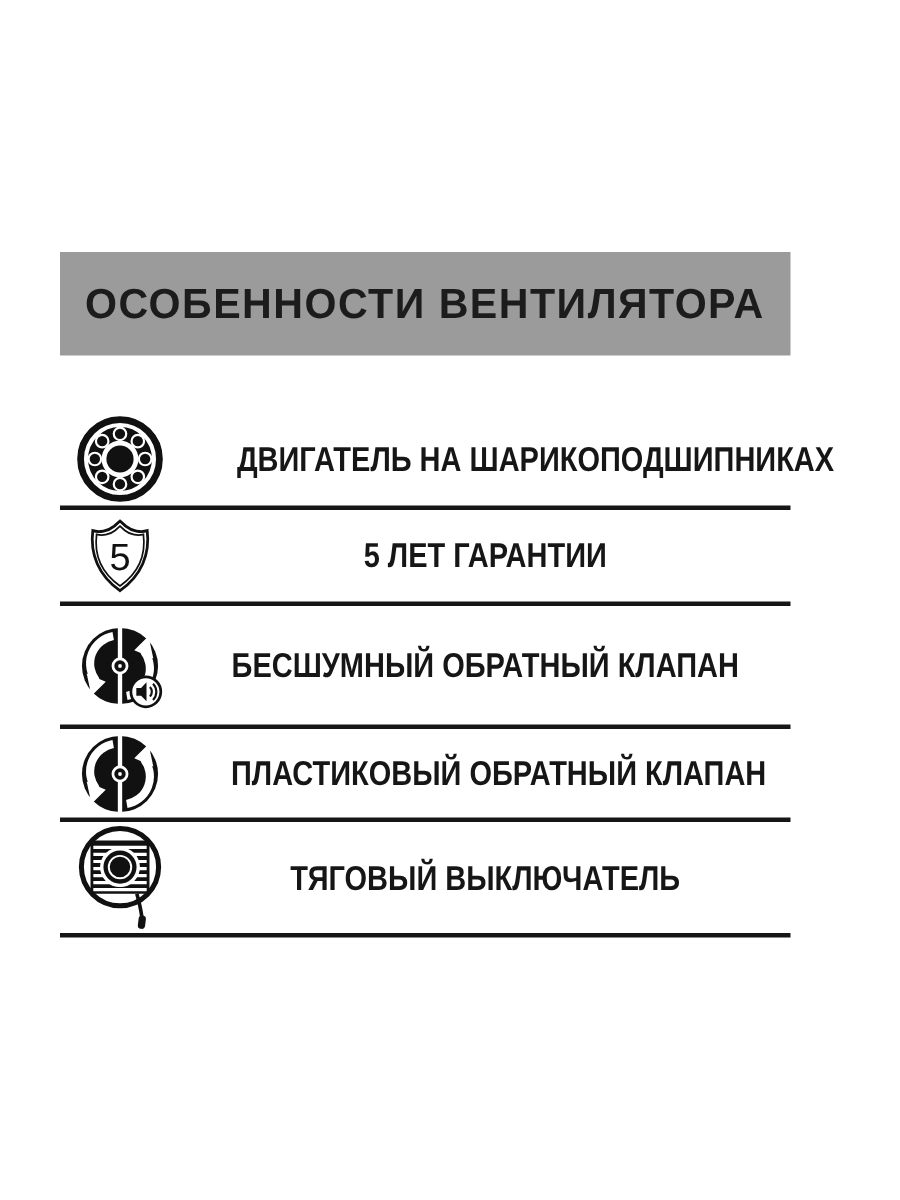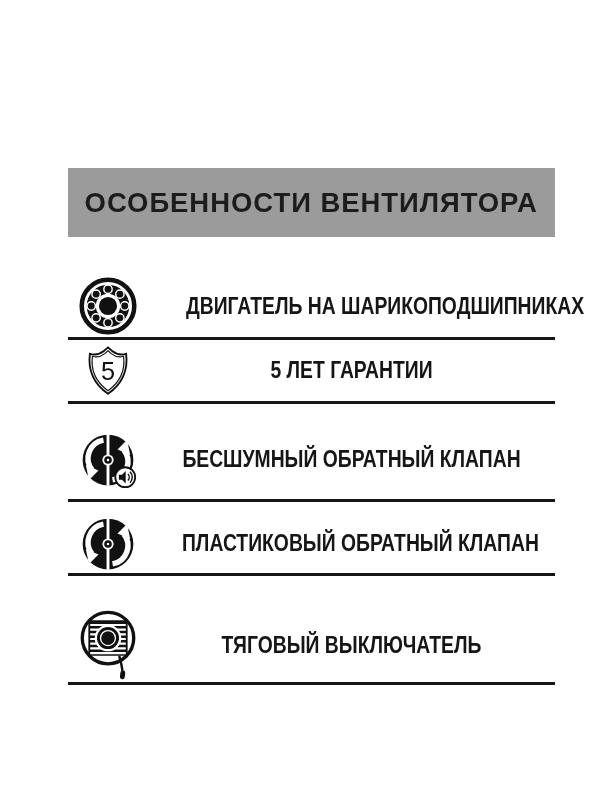--- a/index.html
+++ b/index.html
@@ -10,21 +10,21 @@
     color:#1a1a1a;
   }
   .sheet {
     position:relative;
     width:600px; height:800px;
     background:#ffffff;
     overflow:hidden;
   }
   .content {
     position:absolute;
-    left:68px; top:168px;
+    left:40px; top:168px;
     width:487px;
   }
   .header {
     height:69px;
     display:flex; align-items:center; justify-content:center;
   }
   .header-title {
     font-size:28px;
     font-weight:bold;
     letter-spacing:1px;
@@ -33,23 +33,23 @@
   }
   .row {
     display:flex;
     align-items:center;
     border-bottom:3px solid #161616;
   }
   .r1 { height:65px; }
   .r2 { height:62px; }
   .r3 { height:64px; }
   .r4 { height:63px; }
-  .r5 { height:82px;margin-top:16px; }
-  .r6 { height:62px;margin-top:12px; }
-  .r7 { height:77px;margin-top:32px; }
+  .r5 { height:82px; }
+  .r6 { height:62px; }
+  .r7 { height:77px; }
   .icon-slot {
     width:80px;
     flex:0 0 80px;
     display:flex;
     align-items:center;
     justify-content:center;
   }
   .r7 .icon-slot { align-items:flex-start; padding-top:3px; }
   .row-label {
     flex:1;

